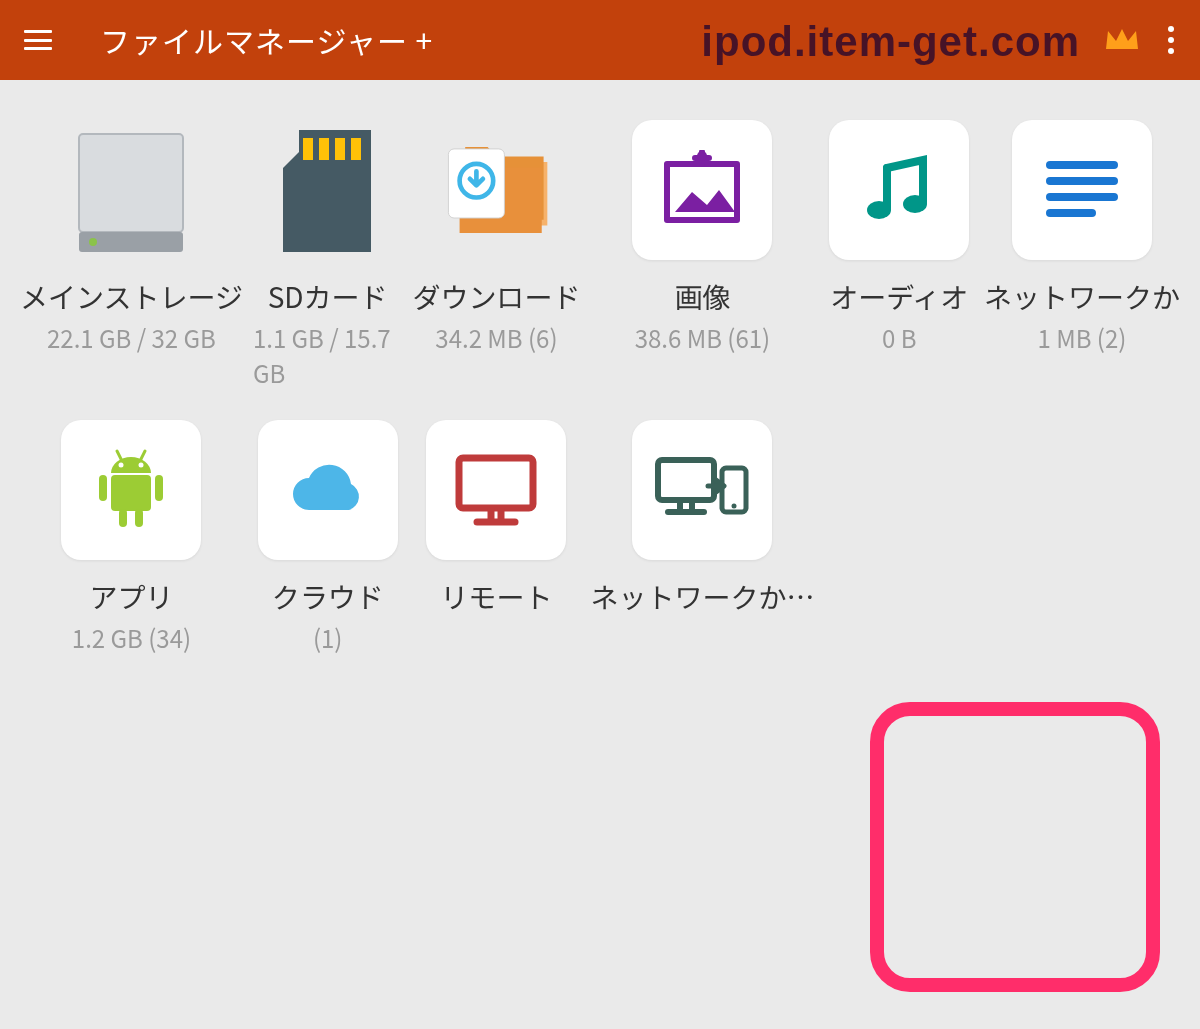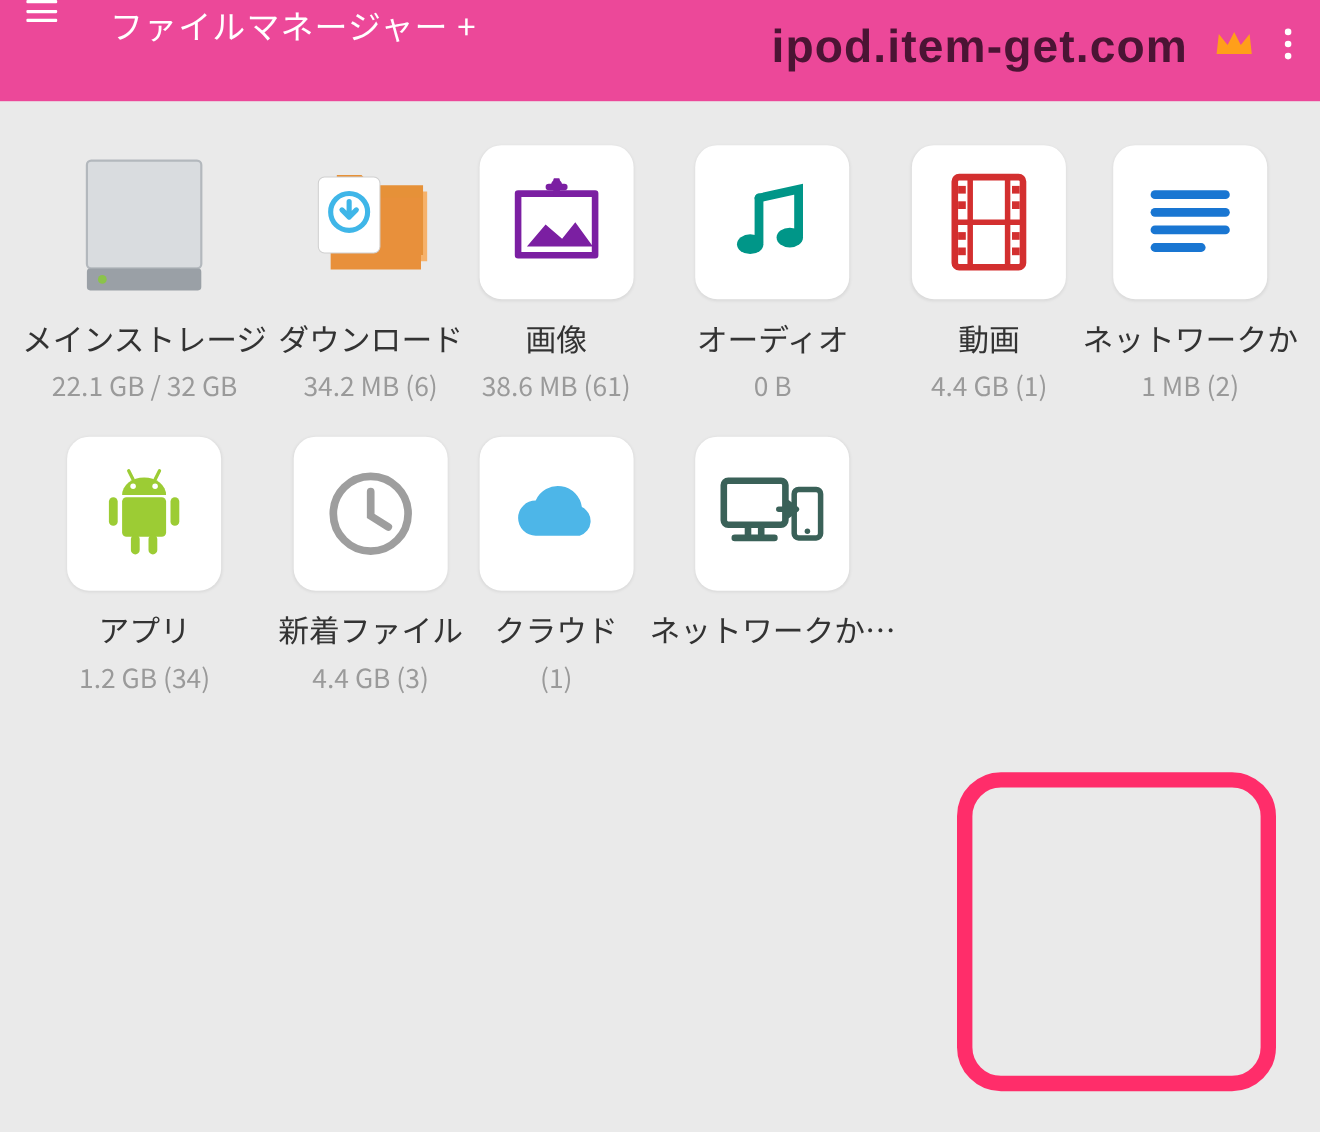--- a/index.html
+++ b/index.html
@@ -1,21 +1,21 @@
 <!DOCTYPE html>
 <html><head>
 <meta charset="utf-8">
 <style>
   * { box-sizing: border-box; margin: 0; padding: 0; }
   html, body { width: 1200px; height: 1029px; font-family: "Hiragino Sans", "Noto Sans JP", sans-serif; background: #eaeaea; overflow: hidden; }
   .header {
-    height: 92px;
-    background: #ec4899;
+    height: 80px;
+    background: #c2410c;
     display: flex;
-    align-items: flex-start;
+    align-items: center;
     padding: 0 24px;
     position: relative;
   }
   .hamburger { width: 28px; height: 20px; display: flex; flex-direction: column; justify-content: space-between; cursor: pointer; }
   .hamburger div { height: 3px; background: #fff; border-radius: 1px; }
   .title { color: #fff; font-size: 30px; margin-left: 48px; letter-spacing: 1px; }
   .header-right { position: absolute; right: 18px; top: 0; height: 80px; display: flex; align-items: center; gap: 20px; }
   .crown svg { display: block; }
   .kebab { display: flex; flex-direction: column; gap: 5px; padding: 10px 8px; cursor: pointer; }
   .kebab span { width: 6px; height: 6px; background: #fff; border-radius: 50%; }
@@ -112,20 +112,33 @@
         <rect x="18" y="14" width="104" height="98" rx="4" fill="#d9dcdf"></rect>
         <rect x="18" y="14" width="104" height="98" rx="4" fill="none" stroke="#b3b8bd" stroke-width="2"></rect>
         <rect x="18" y="112" width="104" height="20" rx="3" fill="#9aa0a6"></rect>
         <circle cx="32" cy="122" r="4" fill="#8bc34a"></circle>
       </svg>
     </div>
     <div class="label">メインストレージ</div>
     <div class="sub">22.1 GB / 32 GB</div>
   </div>
 
+  <div class="cell">
+    <div class="icon-large">
+      <svg width="130" height="140" viewBox="0 0 130 140">
+        <path d="M20 10 H108 V132 H20 V48 L36 32 V10 Z" fill="#455a64"></path>
+        <rect x="40" y="18" width="10" height="22" fill="#ffc107"></rect>
+        <rect x="56" y="18" width="10" height="22" fill="#ffc107"></rect>
+        <rect x="72" y="18" width="10" height="22" fill="#ffc107"></rect>
+        <rect x="88" y="18" width="10" height="22" fill="#ffc107"></rect>
+      </svg>
+    </div>
+    <div class="label">SDカード</div>
+    <div class="sub">1.1 GB / 15.7 GB</div>
+  </div>
 
   <div class="cell">
     <div class="icon-large">
       <svg width="150" height="140" viewBox="0 0 150 140">
         <path d="M46 30 h24 l10 10 h50 v68 H46 Z" fill="#f6b26b"></path>
         <path d="M42 24 h24 l10 10 h50 v68 H42 Z" fill="#e69138"></path>
         <path d="M36 36 h24 l10 10 h54 v70 H36 Z" fill="#e8903b"></path>
         <rect x="24" y="26" width="60" height="74" rx="6" fill="#fff" stroke="#d0d0d0"></rect>
         <circle cx="54" cy="60" r="18" fill="none" stroke="#3fb6e8" stroke-width="5"></circle>
         <path d="M54 50 v14 M47 58 l7 7 l7 -7" fill="none" stroke="#3fb6e8" stroke-width="5" stroke-linecap="round" stroke-linejoin="round"></path>
@@ -154,40 +167,20 @@
         <path d="M28 18 L64 10 V52" fill="none" stroke="#009688" stroke-width="8" stroke-linecap="round"></path>
         <path d="M28 18 V58" stroke="#009688" stroke-width="8" stroke-linecap="round"></path>
         <ellipse cx="20" cy="60" rx="12" ry="9" fill="#009688"></ellipse>
         <ellipse cx="56" cy="54" rx="12" ry="9" fill="#009688"></ellipse>
       </svg>
     </div>
     <div class="label">オーディオ</div>
     <div class="sub">0 B</div>
   </div>
 
-  <div class="cell">
-    <div class="icon-box">
-      <svg width="70" height="90" viewBox="0 0 70 90">
-        <rect x="4" y="4" width="62" height="82" rx="4" fill="none" stroke="#d32f2f" stroke-width="6"></rect>
-        <line x1="18" y1="4" x2="18" y2="86" stroke="#d32f2f" stroke-width="5"></line>
-        <line x1="52" y1="4" x2="52" y2="86" stroke="#d32f2f" stroke-width="5"></line>
-        <line x1="4" y1="45" x2="66" y2="45" stroke="#d32f2f" stroke-width="5"></line>
-        <rect x="7" y="12" width="7" height="7" fill="#d32f2f"></rect>
-        <rect x="7" y="26" width="7" height="7" fill="#d32f2f"></rect>
-        <rect x="7" y="54" width="7" height="7" fill="#d32f2f"></rect>
-        <rect x="7" y="68" width="7" height="7" fill="#d32f2f"></rect>
-        <rect x="56" y="12" width="7" height="7" fill="#d32f2f"></rect>
-        <rect x="56" y="26" width="7" height="7" fill="#d32f2f"></rect>
-        <rect x="56" y="54" width="7" height="7" fill="#d32f2f"></rect>
-        <rect x="56" y="68" width="7" height="7" fill="#d32f2f"></rect>
-      </svg>
-    </div>
-    <div class="label">動画</div>
-    <div class="sub">4.4 GB (1)</div>
-  </div>
 
   <div class="cell">
     <div class="icon-box">
       <svg width="80" height="70" viewBox="0 0 80 70">
         <line x1="8" y1="10" x2="72" y2="10" stroke="#1976d2" stroke-width="8" stroke-linecap="round"></line>
         <line x1="8" y1="26" x2="72" y2="26" stroke="#1976d2" stroke-width="8" stroke-linecap="round"></line>
         <line x1="8" y1="42" x2="72" y2="42" stroke="#1976d2" stroke-width="8" stroke-linecap="round"></line>
         <line x1="8" y1="58" x2="50" y2="58" stroke="#1976d2" stroke-width="8" stroke-linecap="round"></line>
       </svg>
     </div>
@@ -207,41 +200,43 @@
         <rect x="8" y="30" width="8" height="26" rx="4" fill="#9ccc34"></rect>
         <rect x="64" y="30" width="8" height="26" rx="4" fill="#9ccc34"></rect>
         <rect x="28" y="64" width="8" height="18" rx="4" fill="#9ccc34"></rect>
         <rect x="44" y="64" width="8" height="18" rx="4" fill="#9ccc34"></rect>
       </svg>
     </div>
     <div class="label">アプリ</div>
     <div class="sub">1.2 GB (34)</div>
   </div>
 
-  <div class="cell">
-    <div class="icon-box">
-      <svg width="84" height="84" viewBox="0 0 84 84">
-        <circle cx="42" cy="42" r="34" fill="none" stroke="#9e9e9e" stroke-width="7"></circle>
-        <path d="M42 22 V44 L58 54" fill="none" stroke="#9e9e9e" stroke-width="7" stroke-linecap="round"></path>
-      </svg>
-    </div>
-    <div class="label">新着ファイル</div>
-    <div class="sub">4.4 GB (3)</div>
-  </div>
 
   <div class="cell">
     <div class="icon-box">
       <svg width="90" height="60" viewBox="0 0 90 60">
         <path d="M26 50 a16 16 0 0 1 0 -32 a22 22 0 0 1 42 6 a14 14 0 0 1 -2 26 H26" fill="#4db6e8"></path>
       </svg>
     </div>
     <div class="label">クラウド</div>
     <div class="sub">(1)</div>
   </div>
 
+  <div class="cell">
+    <div class="icon-box">
+      <svg width="90" height="80" viewBox="0 0 90 80">
+        <rect x="8" y="8" width="74" height="50" rx="4" fill="none" stroke="#bf3b3b" stroke-width="7"></rect>
+        <line x1="40" y1="58" x2="40" y2="70" stroke="#bf3b3b" stroke-width="7"></line>
+        <line x1="50" y1="58" x2="50" y2="70" stroke="#bf3b3b" stroke-width="7"></line>
+        <line x1="26" y1="72" x2="64" y2="72" stroke="#bf3b3b" stroke-width="7" stroke-linecap="round"></line>
+      </svg>
+    </div>
+    <div class="label">リモート</div>
+    <div class="sub"></div>
+  </div>
 
   <div class="cell">
     <div class="icon-box">
       <svg width="100" height="80" viewBox="0 0 100 80">
         <rect x="6" y="10" width="56" height="40" rx="4" fill="none" stroke="#3a6158" stroke-width="6"></rect>
         <line x1="28" y1="50" x2="28" y2="60" stroke="#3a6158" stroke-width="6"></line>
         <line x1="40" y1="50" x2="40" y2="60" stroke="#3a6158" stroke-width="6"></line>
         <line x1="16" y1="62" x2="52" y2="62" stroke="#3a6158" stroke-width="6" stroke-linecap="round"></line>
         <rect x="70" y="18" width="24" height="44" rx="4" fill="none" stroke="#3a6158" stroke-width="5"></rect>
         <circle cx="82" cy="56" r="2.5" fill="#3a6158"></circle>

